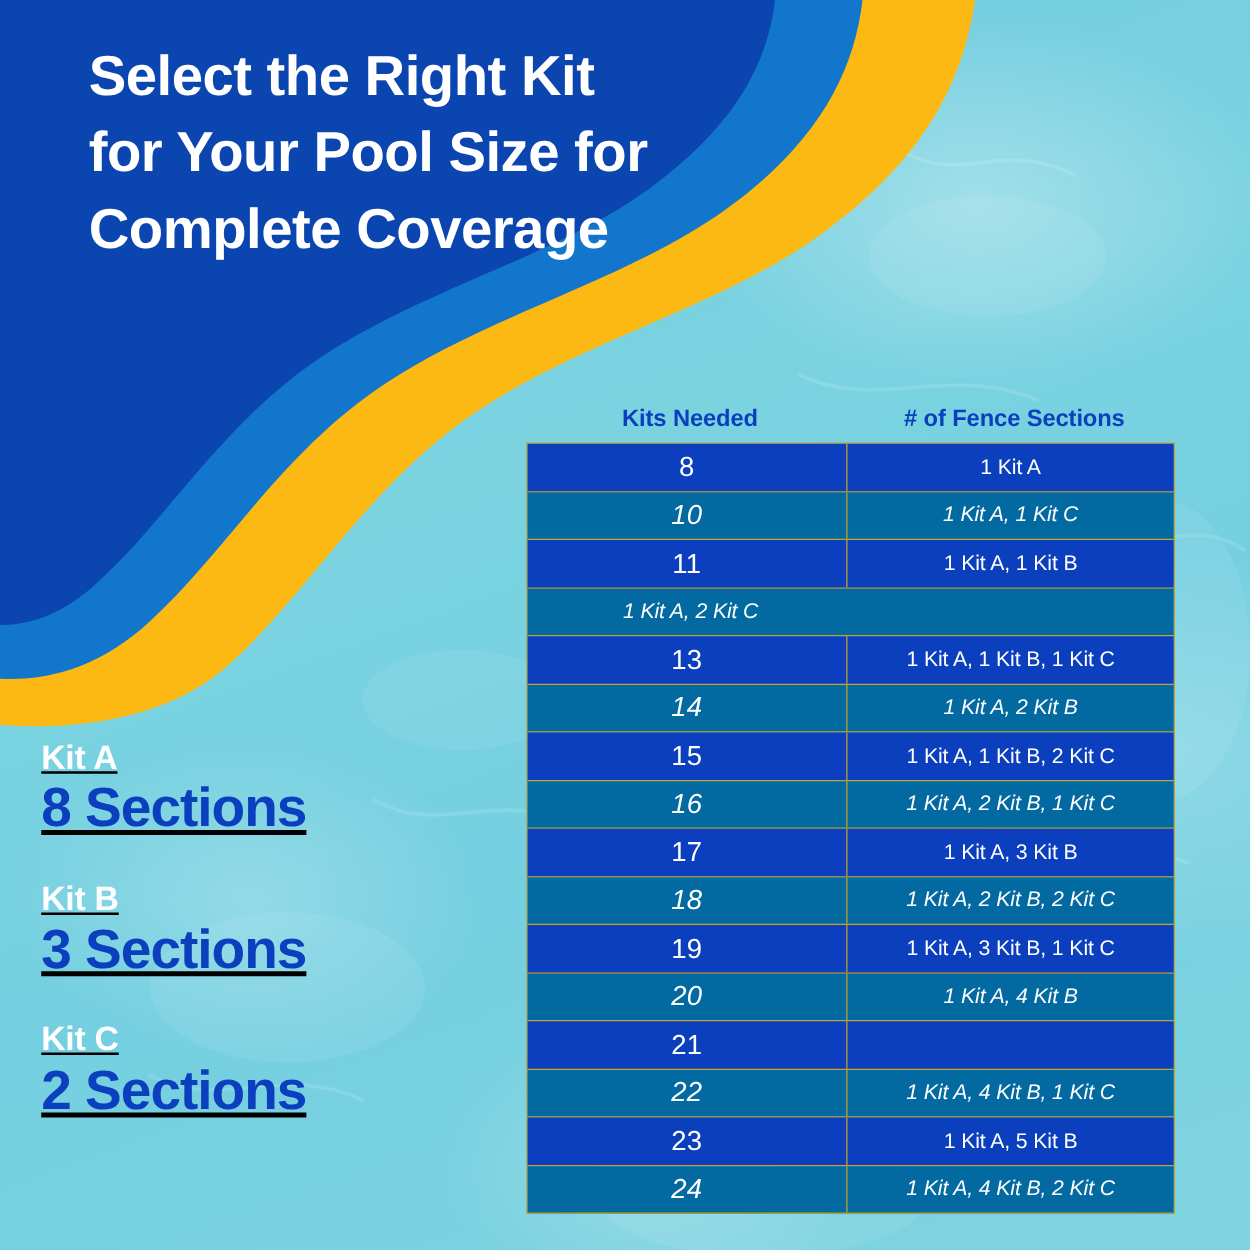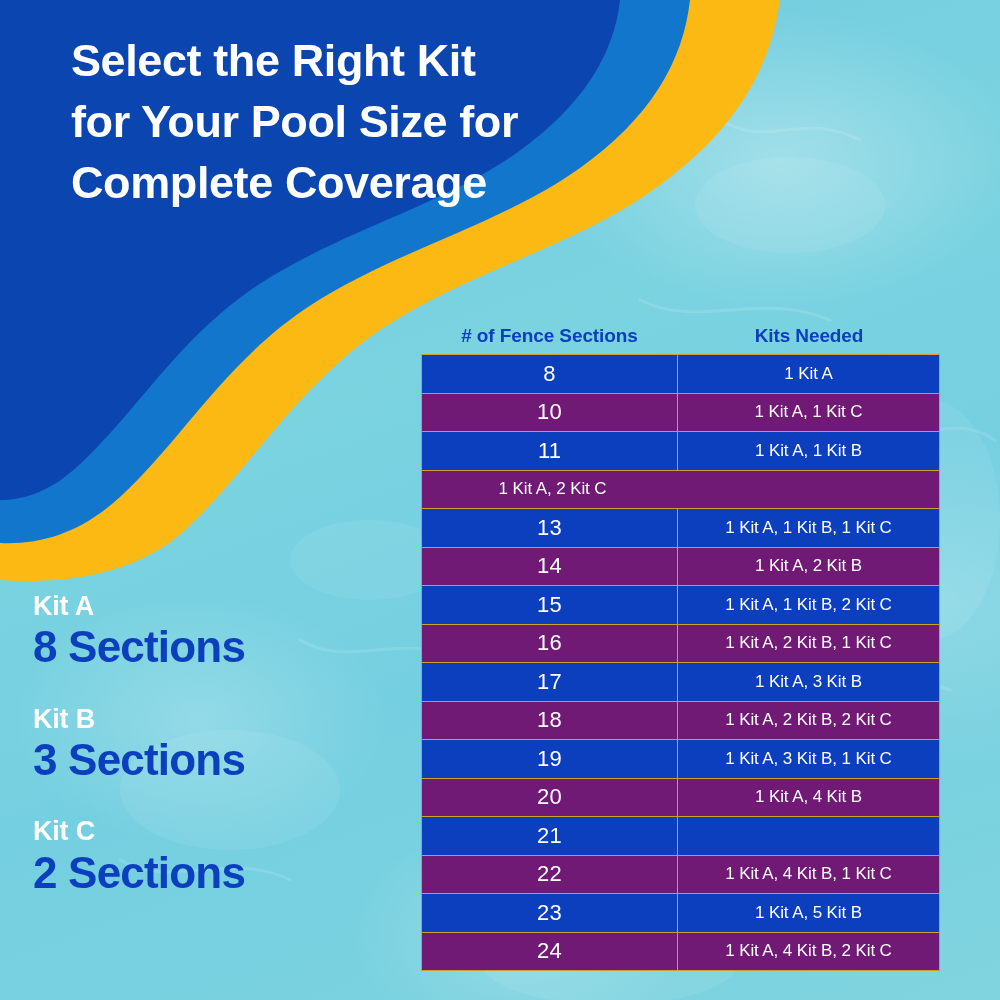--- a/index.html
+++ b/index.html
@@ -52,21 +52,21 @@
     z-index: 5;
   }
   .headline .hl-line { display: block; white-space: nowrap; margin-left: 39px; }
   
   .kit-legend {
     position: absolute;
     left: 33px;
     top: 592px;
     z-index: 5;
   }
-  .kit-block { margin-bottom: 33px; }
+  .kit-block { margin-bottom: 33px; text-decoration: underline; }
   .kit-block:last-child { margin-bottom: 0; }
   .kit-name {
     color: #ffffff;
     font-size: 27px;
     font-weight: bold;
     line-height: 1.05;
     letter-spacing: -0.2px;
   }
   .kit-sections {
     color: #0B3FBE;
@@ -101,21 +101,21 @@
   .tbody {
     border: 1px solid #C9A227;
     border-bottom: none;
   }
   .trow {
     display: flex;
     height: 37.5px;
     border-bottom: 1px solid #C9A227;
   }
   .trow.odd  { background: #0B3FBE; }
-  .trow.even { background: #701a75; }
+  .trow.even { background: #0369a1; font-style: italic; }
   .td {
     display: flex;
     align-items: center;
     justify-content: center;
     color: #ffffff;
     height: 100%;
     box-sizing: border-box;
   }
   .td.col-a {
     width: 256px;
@@ -193,22 +193,22 @@
       <div class="kit-sections">3 Sections</div>
     </div>
     <div class="kit-block">
       <div class="kit-name">Kit C</div>
       <div class="kit-sections">2 Sections</div>
     </div>
   </div>
 
   <div class="table-wrap">
     <div class="thead">
+      <div class="th col-b">Kits Needed</div>
       <div class="th col-a">#  of Fence Sections</div>
-      <div class="th col-b">Kits Needed</div>
     </div>
     <div class="tbody" id="table-body">
         <div class="trow odd">
           <div class="td col-a">8</div>
           <div class="td col-b">1 Kit A</div>
         </div>
         <div class="trow even">
           <div class="td col-a">10</div>
           <div class="td col-b">1 Kit A, 1 Kit C</div>
         </div>

